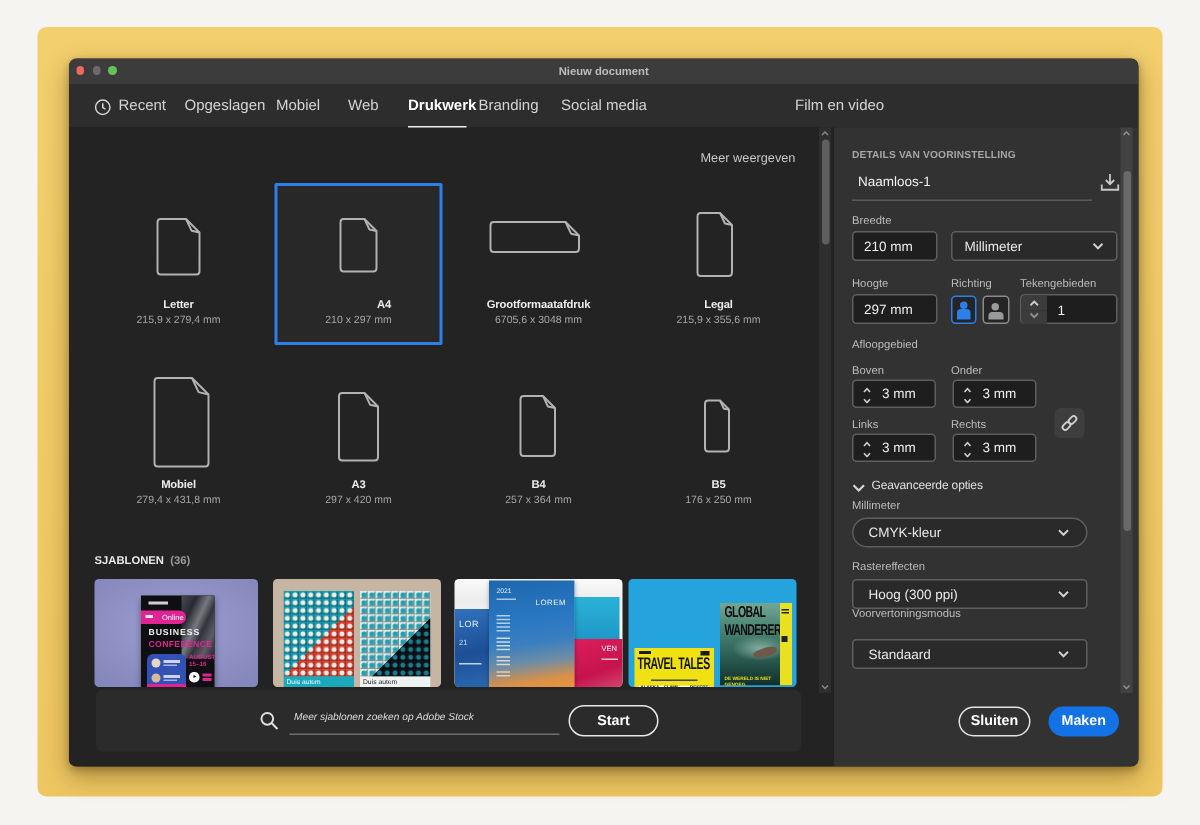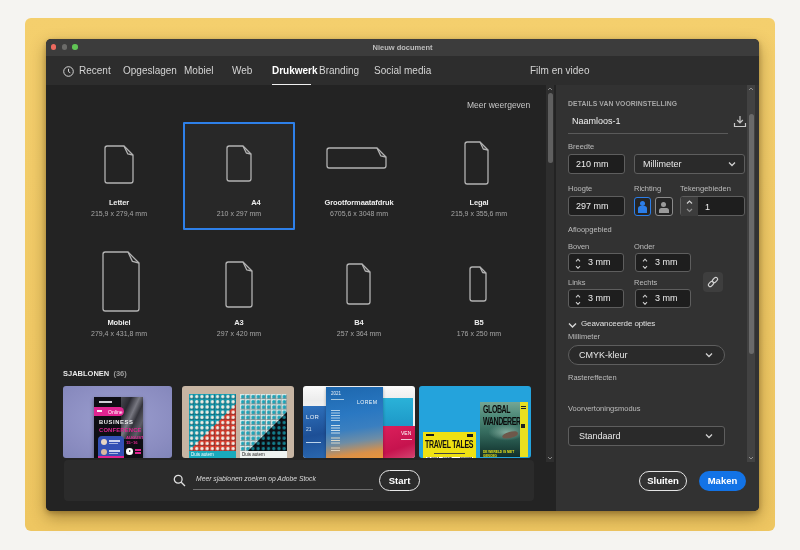--- a/index.html
+++ b/index.html
@@ -221,21 +221,21 @@
         </div>
       </div>
       <div class="searchbar"></div>
 
       <svg class="abs" style="left:127px; top:389px;" width="13" height="13" viewBox="0 0 13 13">
           <circle cx="5.2" cy="5.2" r="3.9" fill="none" stroke="#e0e0e0" stroke-width="1.3"></circle>
           <path d="M8.2 8.2 L12 12" stroke="#e0e0e0" stroke-width="1.3"></path>
         </svg>
       <div class="abs" style="left:150px; top:390px; font-size:6.8px; font-style:italic; color:#dadada;">Meer sjablonen zoeken op Adobe Stock</div>
       <div class="abs" style="left:147px; top:404px; width:180px; height:1px; background:#6e6e6e;"></div>
-      <div class="btn" style="left:333px; top:385px; width:41px; height:21px; line-height:19px; border:1.5px solid #e8e8e8; background:transparent;">Start</div>
+      <div class="btn" style="left:333px; top:385px; width:60px; height:21px; line-height:19px; border:1.5px solid #e8e8e8; background:transparent;">Start</div>
 
       <div class="abs" style="left:500px; top:0; width:8px; height:377px; background:#2e2e2e;">
         <svg class="abs" style="left:1px; top:2px;" width="6" height="4" viewBox="0 0 6 4">
             <path d="M1 3 L3 1 L5 3" fill="none" stroke="#888" stroke-width="1"></path>
           </svg>
         <div class="abs" style="left:1.5px; top:8px; width:5px; height:70px; background:#5f5f5f; border-radius:3px;"></div>
         <svg class="abs" style="left:1px; top:371px;" width="6" height="4" viewBox="0 0 6 4">
             <path d="M1 1 L3 3 L5 1" fill="none" stroke="#888" stroke-width="1"></path>
           </svg>
       </div>
@@ -333,20 +333,25 @@
           <path d="M1 1.5 L4.5 5 L8 1.5" fill="none" stroke="#d8d8d8" stroke-width="1.4"></path>
         </svg>
       <div class="abs" style="left:25px; top:234px; font-size:8px; letter-spacing:-.1px; color:#e0e0e0;">Geavanceerde opties</div>
       <div class="rlabel" style="left:12px; top:247px;">Millimeter</div>
       <div class="rdrop" style="left:12px; top:260px; width:157px; height:20px; line-height:18px; padding-left:10px;border-radius:10px;">CMYK-kleur
         <svg class="abs" style="right:11px; top:6px;" width="8" height="6" viewBox="0 0 8 6">
             <path d="M1 1.5 L4 4.5 L7 1.5" fill="none" stroke="#d0d0d0" stroke-width="1.3"></path>
           </svg>
       </div>
       <div class="rlabel" style="left:12px; top:288px;">Rastereffecten</div>
+      <div class="rdrop" style="left:12px; top:301px; width:157px; height:20px; line-height:18px; padding-left:10px;">Hoog (300 ppi)
+        <svg class="abs" style="right:11px; top:6px;" width="8" height="6" viewBox="0 0 8 6">
+            <path d="M1 1.5 L4 4.5 L7 1.5" fill="none" stroke="#d0d0d0" stroke-width="1.3"></path>
+          </svg>
+      </div>
       <div class="rlabel" style="left:12px; top:319px;">Voorvertoningsmodus</div>
       <div class="rdrop" style="left:12px; top:341px; width:157px; height:20px; line-height:18px; padding-left:10px;">Standaard
         <svg class="abs" style="right:11px; top:6px;" width="8" height="6" viewBox="0 0 8 6">
             <path d="M1 1.5 L4 4.5 L7 1.5" fill="none" stroke="#d0d0d0" stroke-width="1.3"></path>
           </svg>
       </div>
       <div class="btn" style="left:83px; top:386px; width:48px; height:20px; line-height:17.5px; border:1.5px solid #e4e4e4; background:transparent;">Sluiten</div>
       <div class="btn" style="left:143px; top:386px; width:47px; height:20px; line-height:20px; background:#1373e6;">Maken</div>
 
       <div class="abs" style="left:191px; top:0; width:8px; height:377px; background:#424242;">

